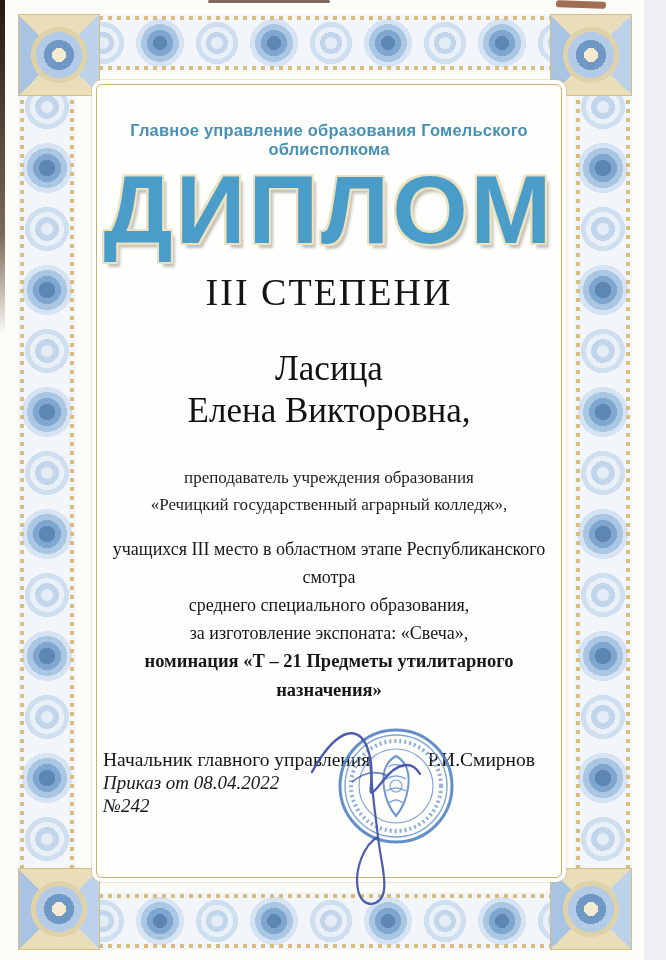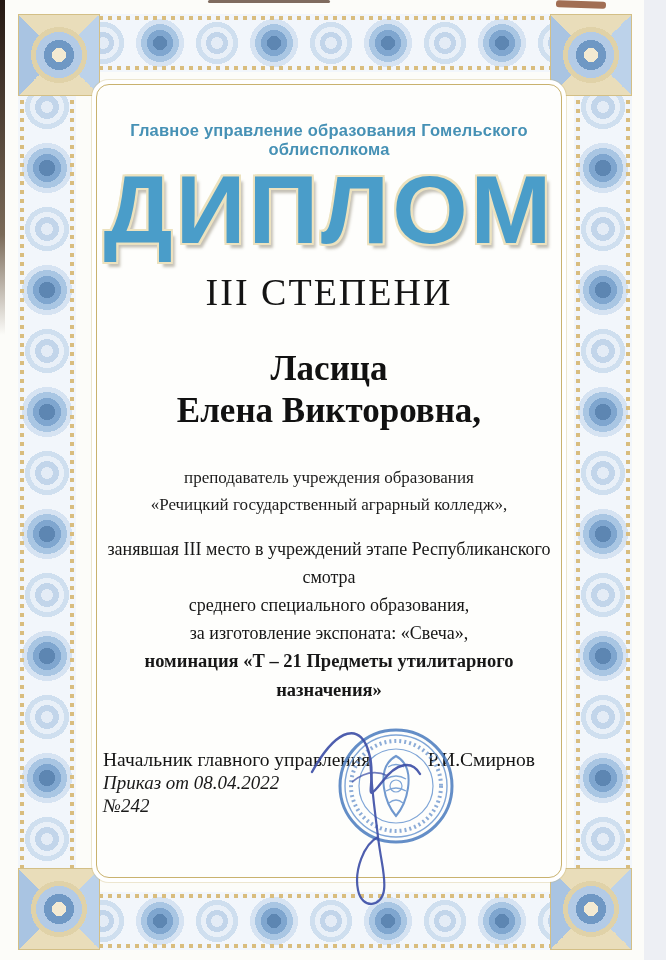--- a/index.html
+++ b/index.html
@@ -51,21 +51,21 @@
   }
   .corner-tl{left:18px;top:14px;}
   .corner-tr{right:12px;top:14px;}
   .corner-bl{left:18px;bottom:10px;}
   .corner-br{right:12px;bottom:10px;}
 
   
   .panel{
     position:absolute;left:96px;right:82px;top:84px;bottom:82px;
     background:#fefefc;
-    border:1.5px solid #c9b26e;border-radius:13px;
+    border:1.5px solid #c9b26e;border-radius:6px;
     box-shadow:0 0 0 4px #ffffff, 0 0 0 5px rgba(201,178,110,.30);
     text-align:center;z-index:2;
   }
 
   .issuer{
     margin-top:36px;
     font-family:"Liberation Sans", sans-serif;
     font-weight:bold;font-size:16.5px;color:#4691b5;letter-spacing:.2px;
   }
   .title{
@@ -73,21 +73,21 @@
     font-family:"Liberation Sans", sans-serif;
     font-weight:bold;font-size:97px;line-height:1.02;
     color:#4a9dc9;letter-spacing:3px;
     text-shadow:
       -2px -2px 0 #ece2bf, 2px -2px 0 #ece2bf, -2px 2px 0 #ece2bf, 2px 2px 0 #ece2bf,
       0 -2px 0 #ece2bf, 0 2px 0 #ece2bf, -2px 0 0 #ece2bf, 2px 0 0 #ece2bf,
       4px 5px 3px rgba(110,100,75,.40);
   }
   .degree{margin-top:10px;font-weight:normal;font-size:38px;letter-spacing:2px;color:#141414;}
   .awarded{margin-top:16px;font-weight:bold;font-size:24px;letter-spacing:12px;color:#161616;text-indent:12px;}
-  .recipient{margin-top:34px;font-weight:bold;font-size:35px;line-height:1.2;color:#111;}
+  .recipient{margin-top:34px;font-weight:normal;font-size:35px;line-height:1.2;color:#111;}
   .position-block{margin-top:32px;font-size:17px;line-height:1.62;color:#1c1c1c;}
   .achievement-block{margin-top:16px;font-size:18px;line-height:1.56;color:#171717;}
   .nomination{font-weight:bold;font-size:18.5px;}
   .sign-row{
     display:flex;justify-content:space-between;align-items:baseline;
     margin-top:44px;padding:0 26px 0 6px;
     font-size:19.5px;color:#141414;text-align:left;gap:40px;
   }
   .order-block{
     text-align:left;padding-left:6px;margin-top:1px;
@@ -142,21 +142,21 @@
         <div>Ласица</div>
         <div>Елена Викторовна,</div>
       </div>
 
       <div class="position-block">
         <div>преподаватель учреждения образования</div>
         <div>«Речицкий государственный аграрный колледж»,</div>
       </div>
 
       <div class="achievement-block">
-        <div>занявшая III место в учреждений этапе Республиканского смотра</div>
+        <div>учащихся III место в областном этапе Республиканского смотра</div>
         <div>среднего специального образования,</div>
         <div>за изготовление экспоната: «Свеча»,</div>
         <div class="nomination">номинация «Т – 21 Предметы утилитарного назначения»</div>
       </div>
 
       <div class="sign-row">
         <span>Начальник главного управления</span>
         <span>Р.И.Смирнов</span>
       </div>
       <div class="order-block">

